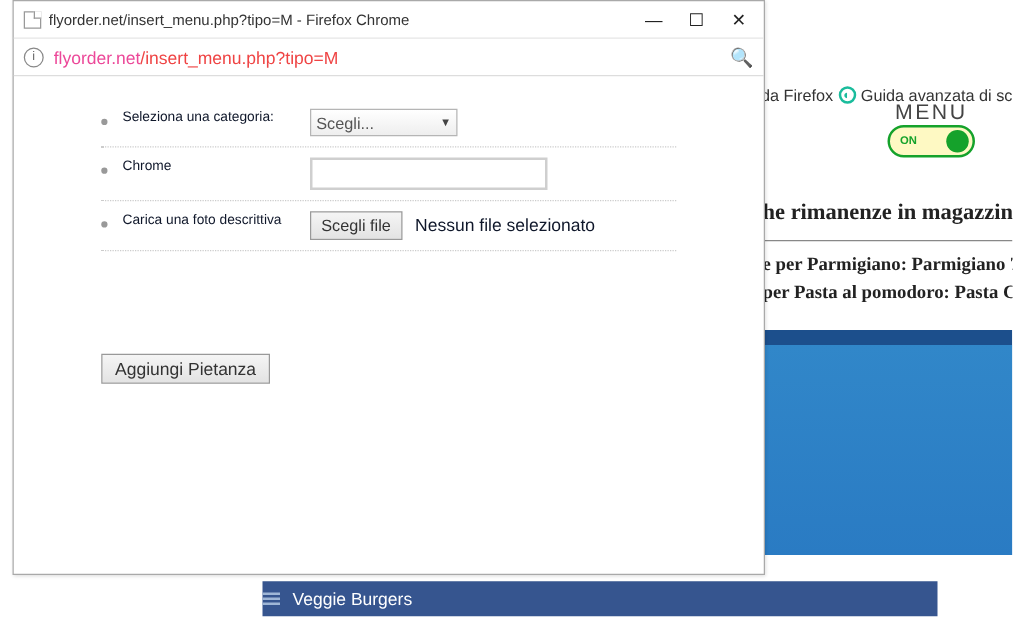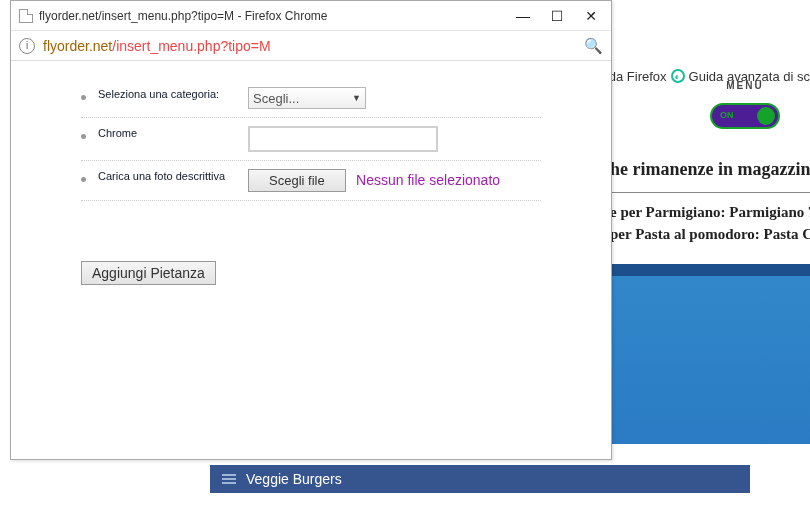--- a/index.html
+++ b/index.html
@@ -1,55 +1,55 @@
 <!DOCTYPE html>
 <html><head>
 <meta charset="utf-8">
 <style>
 *{box-sizing:border-box;margin:0;padding:0;font-family:Arial,Helvetica,sans-serif}
 body{background:#fff;width:810px;height:507px;overflow:hidden;position:relative}
 .background-page{position:absolute;top:0;left:0;right:0;bottom:0;background:#fff}
 .bg-toolbar{position:absolute;top:62px;right:0;height:28px;display:flex;align-items:center;gap:4px;color:#333;font-size:13px}
 .bg-toolbar .pocket-icon{width:14px;height:14px;border-radius:50%;border:2px solid #1abc9c;color:#1abc9c;display:inline-flex;align-items:center;justify-content:center;font-size:10px}
 .bg-menu-area{position:absolute;top:80px;right:30px;text-align:center}
-.bg-menu-label{font-size:10px;font-weight:bold;letter-spacing:2px;color:#444}
-.toggle{width:70px;height:26px;border:2px solid #15a22b;border-radius:14px;position:relative;background:#4c1d95;margin:12px auto}
+.bg-menu-label{font-size:17px;font-weight:normal;letter-spacing:2px;color:#444}
+.toggle{width:70px;height:26px;border:2px solid #15a22b;border-radius:14px;position:relative;background:#fef9c3;margin:0 auto}
 .toggle .on{position:absolute;left:8px;top:5px;font-size:9px;font-weight:bold;color:#15a22b}
 .toggle .knob{position:absolute;right:3px;top:2px;width:18px;height:18px;border-radius:50%;background:#15a22b}
 .bg-heading{position:absolute;top:159px;left:610px;font-family:Georgia,serif;font-weight:bold;font-size:18px;color:#222;white-space:nowrap}
 .bg-line{position:absolute;left:610px;font-family:Georgia,serif;font-weight:bold;font-size:15px;color:#222;white-space:nowrap}
 .bg-rule{position:absolute;left:600px;top:192px;width:210px;border-top:1px solid #888}
 .blue-panel{position:absolute;top:264px;left:210px;right:0;height:180px;background:linear-gradient(#3187c9,#2a7bc3);border-top:12px solid #1c4f8c;border-radius:4px 0 0 0}
-.veggie-bar{position:absolute;top:465px;left:210px;width:540px;height:28px;background:#36558f;display:flex;align-items:center;padding-left:12px;color:#fff;font-family:Georgia,serif;font-size:14px}
+.veggie-bar{position:absolute;top:465px;left:210px;width:540px;height:28px;background:#36558f;display:flex;align-items:center;color:#fff;font-family:Georgia,serif;font-size:14px}
 .hamburger{display:inline-flex;flex-direction:column;gap:2px;margin-right:10px}
 .hamburger span{width:14px;height:2px;background:#9fb6d6}
 .popup{position:absolute;top:0;left:10px;width:602px;height:460px;background:#fff;border:1px solid #a9a9a9;box-shadow:1px 1px 3px rgba(0,0,0,.15)}
 .titlebar{height:30px;display:flex;align-items:center;padding:0 8px;border-bottom:1px solid #e6e6e6;font-size:12px;color:#333}
 .titlebar .favicon{width:14px;height:14px;border:1px solid #999;margin-right:6px;position:relative}
 .titlebar .favicon:before{content:"";position:absolute;top:-1px;right:-1px;width:5px;height:5px;border-left:1px solid #999;border-bottom:1px solid #999;background:#fff}
 .titlebar .title{flex:1}
 .winbtns{display:flex;gap:18px;align-items:center;margin-right:4px}
 .winbtns span{font-size:14px;color:#222;cursor:default;width:16px;text-align:center}
 .addr{height:30px;display:flex;align-items:center;padding:0 8px;border-bottom:1px solid #ddd;font-size:14px;color:#777}
 .addr .info-icon{width:16px;height:16px;border:1px solid #888;border-radius:50%;display:inline-flex;align-items:center;justify-content:center;font-size:10px;color:#666;margin-right:8px}
-.addr .domain{color:#a16207}
+.addr .domain{color:#ec4899}
 .addr .path{color:#ef4444}
 .addr .search-ic{margin-left:auto;font-size:15px;color:#888}
 .form-area{padding:18px 70px 0 70px}
 .form-row{display:flex;align-items:flex-start;padding:8px 0;border-bottom:1px dotted #ccc}
 .form-row:last-of-type{border-bottom:none}
 .bullet{width:5px;height:5px;border-radius:50%;background:#999;margin:8px 12px 0 0;flex-shrink:0}
 .flabel{width:150px;font-size:11px;color:#0f172a;line-height:1.4}
 .fcontrol{flex:1}
 .sel{width:118px;height:22px;border:1px solid #b5b5b5;background:linear-gradient(#fff,#eee);font-size:13px;color:#555;padding:0 4px;display:inline-flex;align-items:center;justify-content:space-between}
 .sel .caret{font-size:9px;color:#444}
 .txt-input{width:190px;height:26px;border:2px solid #cfcfcf;background:#fff}
-.file-btn{display:inline-block;border:1px solid #999;background:linear-gradient(#f5f5f5,#e3e3e3);padding:3px 20px;font-size:13px;color:#333}
-.file-status{margin-left:6px;color:#a21caf;font-size:14px}
-.submit-row{margin-top:60px}
+.file-btn{display:inline-block;border:1px solid #999;background:linear-gradient(#f5f5f5,#e3e3e3);padding:3px 8px;font-size:13px;color:#333}
+.file-status{margin-left:6px;color:#0f172a;font-size:14px}
+.submit-row{margin-top:82px}
 .submit-btn{display:inline-block;border:1px solid #999;background:linear-gradient(#f5f5f5,#e3e3e3);padding:3px 10px;font-size:14px;color:#333}
 </style>
 </head>
 <body>
 
 <div class="background-page">
   <div class="bg-toolbar">
     <span>ti da Firefox</span>
     <span class="pocket-icon">◐</span>
     <span>Guida avanzata di sc</span>

